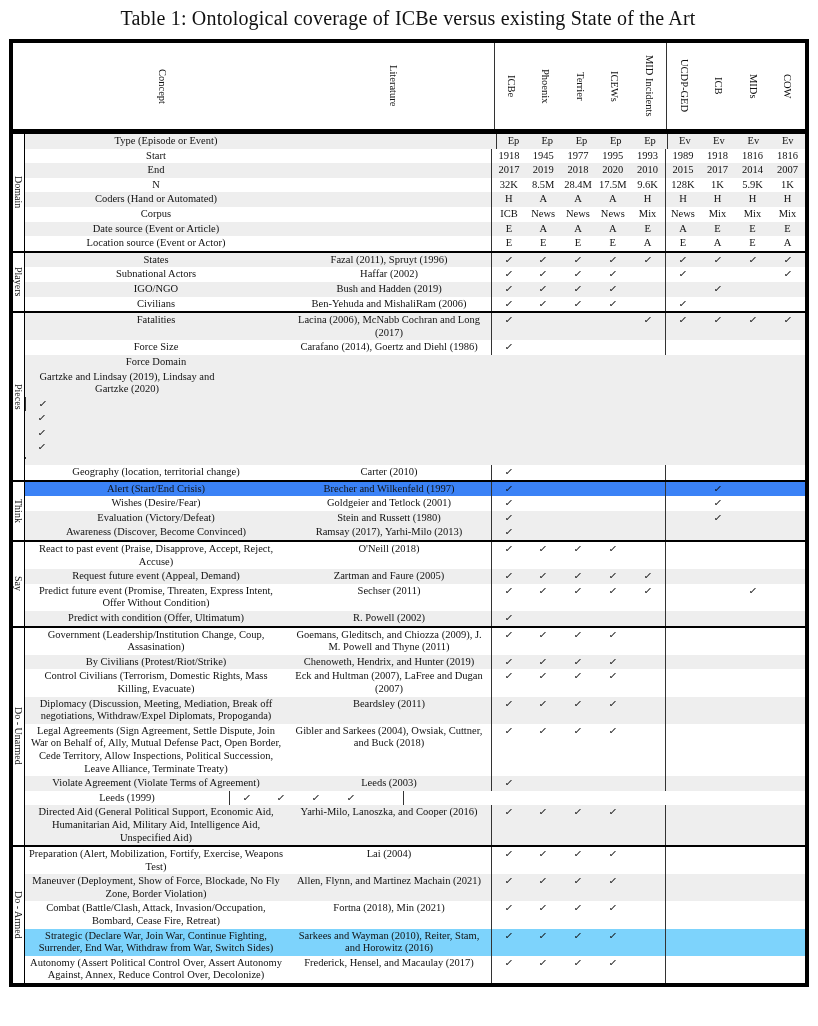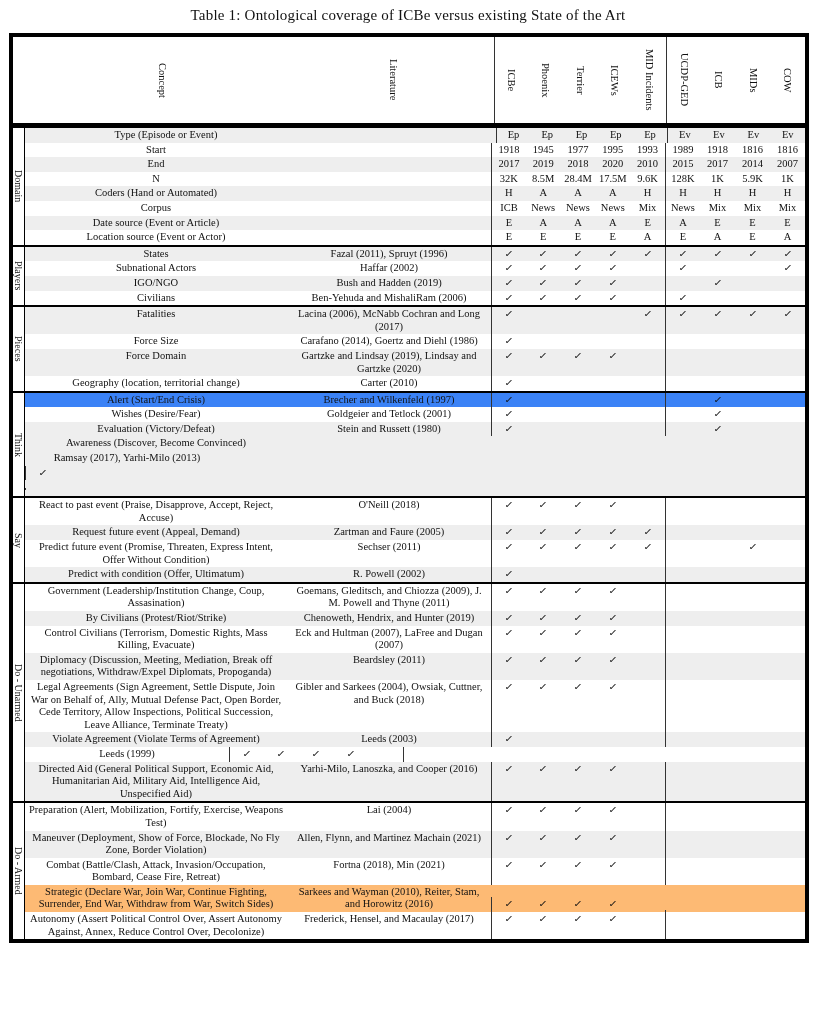--- a/index.html
+++ b/index.html
@@ -1,18 +1,18 @@
 <!DOCTYPE html>
 <html><head>
 <meta charset="utf-8">
 <style>
   html,body{margin:0;padding:0;background:#ffffff;}
   body{width:818px;height:1026px;overflow:hidden;
        font-family:"Liberation Serif","DejaVu Serif",serif;color:#111;}
-  .title{width:816px;text-align:center;font-size:15px;padding-top:7px;letter-spacing:0.2px;}
+  .title{width:816px;text-align:center;font-size:20px;padding-top:7px;letter-spacing:0.2px;}
   .tbl{position:relative;width:800px;margin:9px auto 0 auto;border:4px solid #000;box-sizing:border-box;}
   
   .hdr{display:flex;height:86px;border-bottom:3px solid #000;}
   .hcell{box-sizing:border-box;display:flex;align-items:center;justify-content:center;overflow:visible;}
   .vtext{writing-mode:vertical-rl;text-orientation:mixed;font-size:10.5px;white-space:nowrap;}
   .h-label{width:20px;}
   .h-concept{width:262px;}
   .h-lit{width:204px;}
   .h-data{width:34.8px;}
   .h-data.w2{width:35px;}
@@ -272,21 +272,21 @@
           <div class="cell c-val g-start"><span class="check">✓</span></div>
           <div class="cell c-val"></div>
           <div class="cell c-val"></div>
           <div class="cell c-val"></div>
           <div class="cell c-val"></div>
           <div class="cell c-val w2 g-start"></div>
           <div class="cell c-val w2"></div>
           <div class="cell c-val w2"></div>
           <div class="cell c-val w2"></div>
         </div>
-        <div class="row" style="background: rgb(238, 238, 238);">
+        <div class="row" style="background: rgb(238, 238, 238); flex-direction: column;">
           <div class="cell c-concept">Force Domain</div>
           <div class="cell c-lit">Gartzke and Lindsay (2019), Lindsay and Gartzke (2020)</div>
           <div class="cell c-val g-start"><span class="check">✓</span></div>
           <div class="cell c-val"><span class="check">✓</span></div>
           <div class="cell c-val"><span class="check">✓</span></div>
           <div class="cell c-val"><span class="check">✓</span></div>
           <div class="cell c-val"></div>
           <div class="cell c-val w2 g-start"></div>
           <div class="cell c-val w2"></div>
           <div class="cell c-val w2"></div>
@@ -344,21 +344,21 @@
           <div class="cell c-val g-start"><span class="check">✓</span></div>
           <div class="cell c-val"></div>
           <div class="cell c-val"></div>
           <div class="cell c-val"></div>
           <div class="cell c-val"></div>
           <div class="cell c-val w2 g-start"></div>
           <div class="cell c-val w2"><span class="check">✓</span></div>
           <div class="cell c-val w2"></div>
           <div class="cell c-val w2"></div>
         </div>
-        <div class="row" style="background: rgb(238, 238, 238); flex-direction: column;">
+        <div class="row" style="background: rgb(238, 238, 238);">
           <div class="cell c-concept">Awareness (Discover, Become Convinced)</div>
           <div class="cell c-lit">Ramsay (2017), Yarhi-Milo (2013)</div>
           <div class="cell c-val g-start"><span class="check">✓</span></div>
           <div class="cell c-val"></div>
           <div class="cell c-val"></div>
           <div class="cell c-val"></div>
           <div class="cell c-val"></div>
           <div class="cell c-val w2 g-start"></div>
           <div class="cell c-val w2"></div>
           <div class="cell c-val w2"></div>
@@ -572,21 +572,21 @@
           <div class="cell c-val g-start"><span class="check">✓</span></div>
           <div class="cell c-val"><span class="check">✓</span></div>
           <div class="cell c-val"><span class="check">✓</span></div>
           <div class="cell c-val"><span class="check">✓</span></div>
           <div class="cell c-val"></div>
           <div class="cell c-val w2 g-start"></div>
           <div class="cell c-val w2"></div>
           <div class="cell c-val w2"></div>
           <div class="cell c-val w2"></div>
         </div>
-        <div class="row" style="background: #fdba74; align-items: flex-end;">
+        <div class="row" style="background: #7dd3fc;">
           <div class="cell c-concept">Strategic (Declare War, Join War, Continue Fighting, Surrender, End War, Withdraw from War, Switch Sides)</div>
           <div class="cell c-lit">Sarkees and Wayman (2010), Reiter, Stam, and Horowitz (2016)</div>
           <div class="cell c-val g-start"><span class="check">✓</span></div>
           <div class="cell c-val"><span class="check">✓</span></div>
           <div class="cell c-val"><span class="check">✓</span></div>
           <div class="cell c-val"><span class="check">✓</span></div>
           <div class="cell c-val"></div>
           <div class="cell c-val w2 g-start"></div>
           <div class="cell c-val w2"></div>
           <div class="cell c-val w2"></div>

